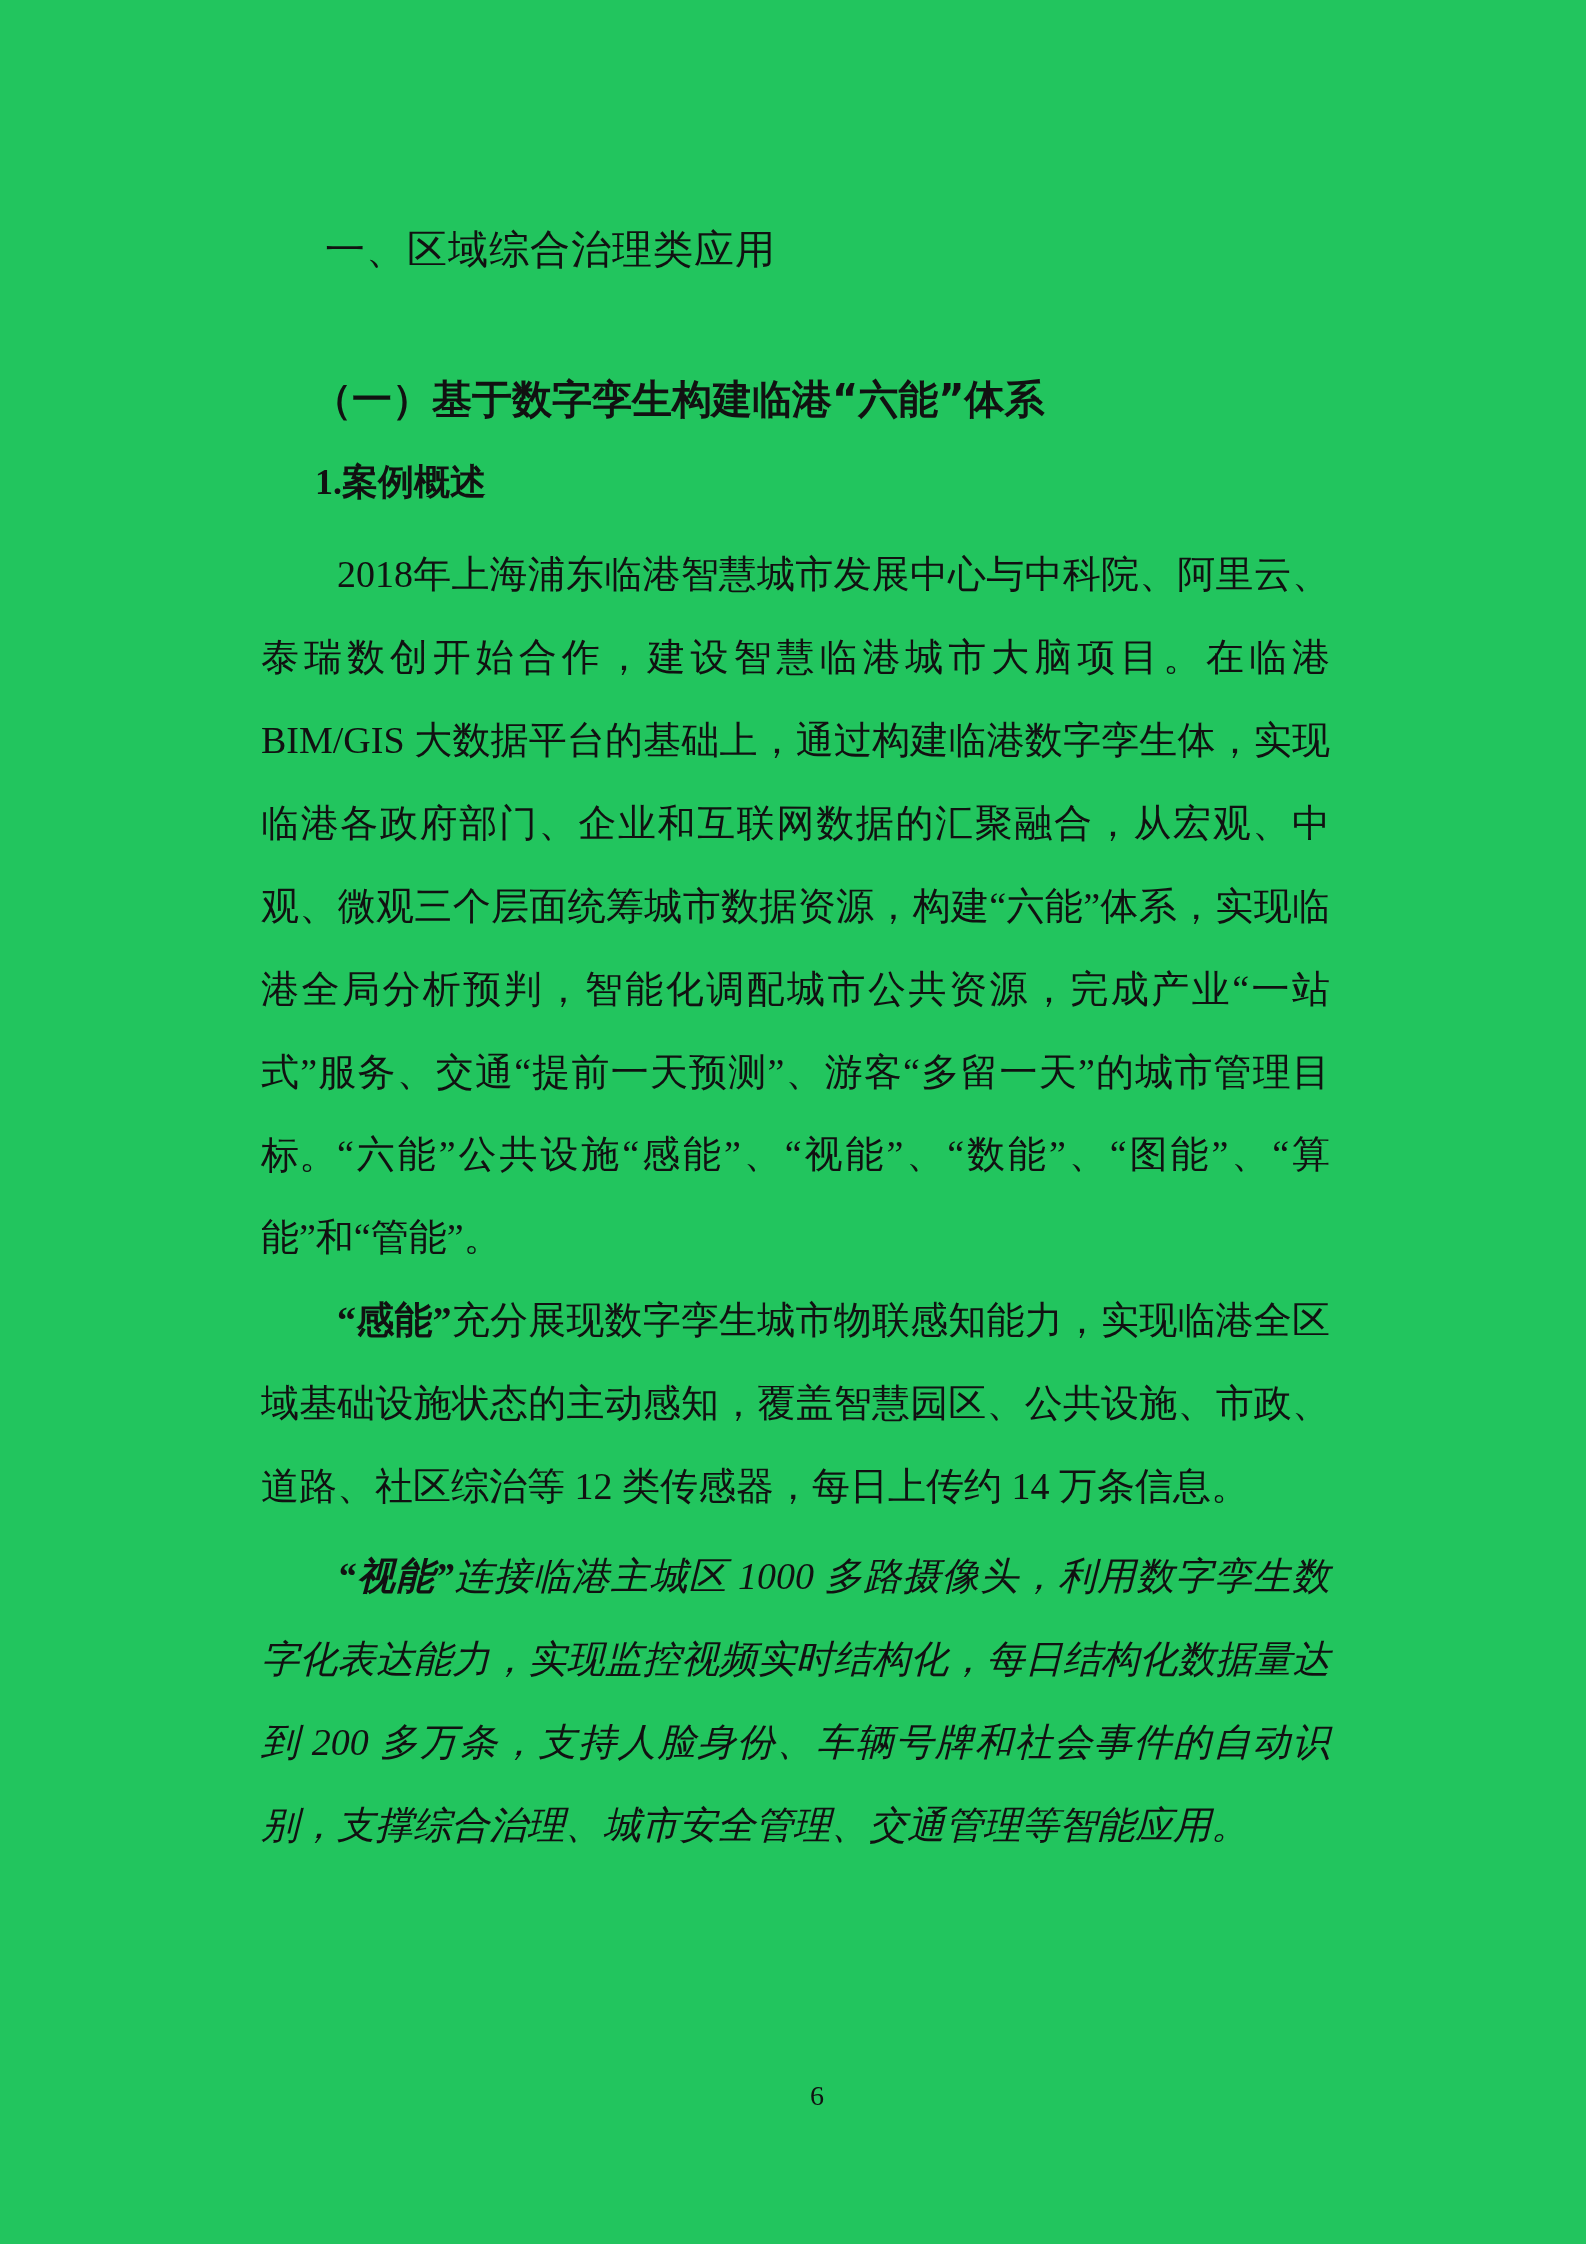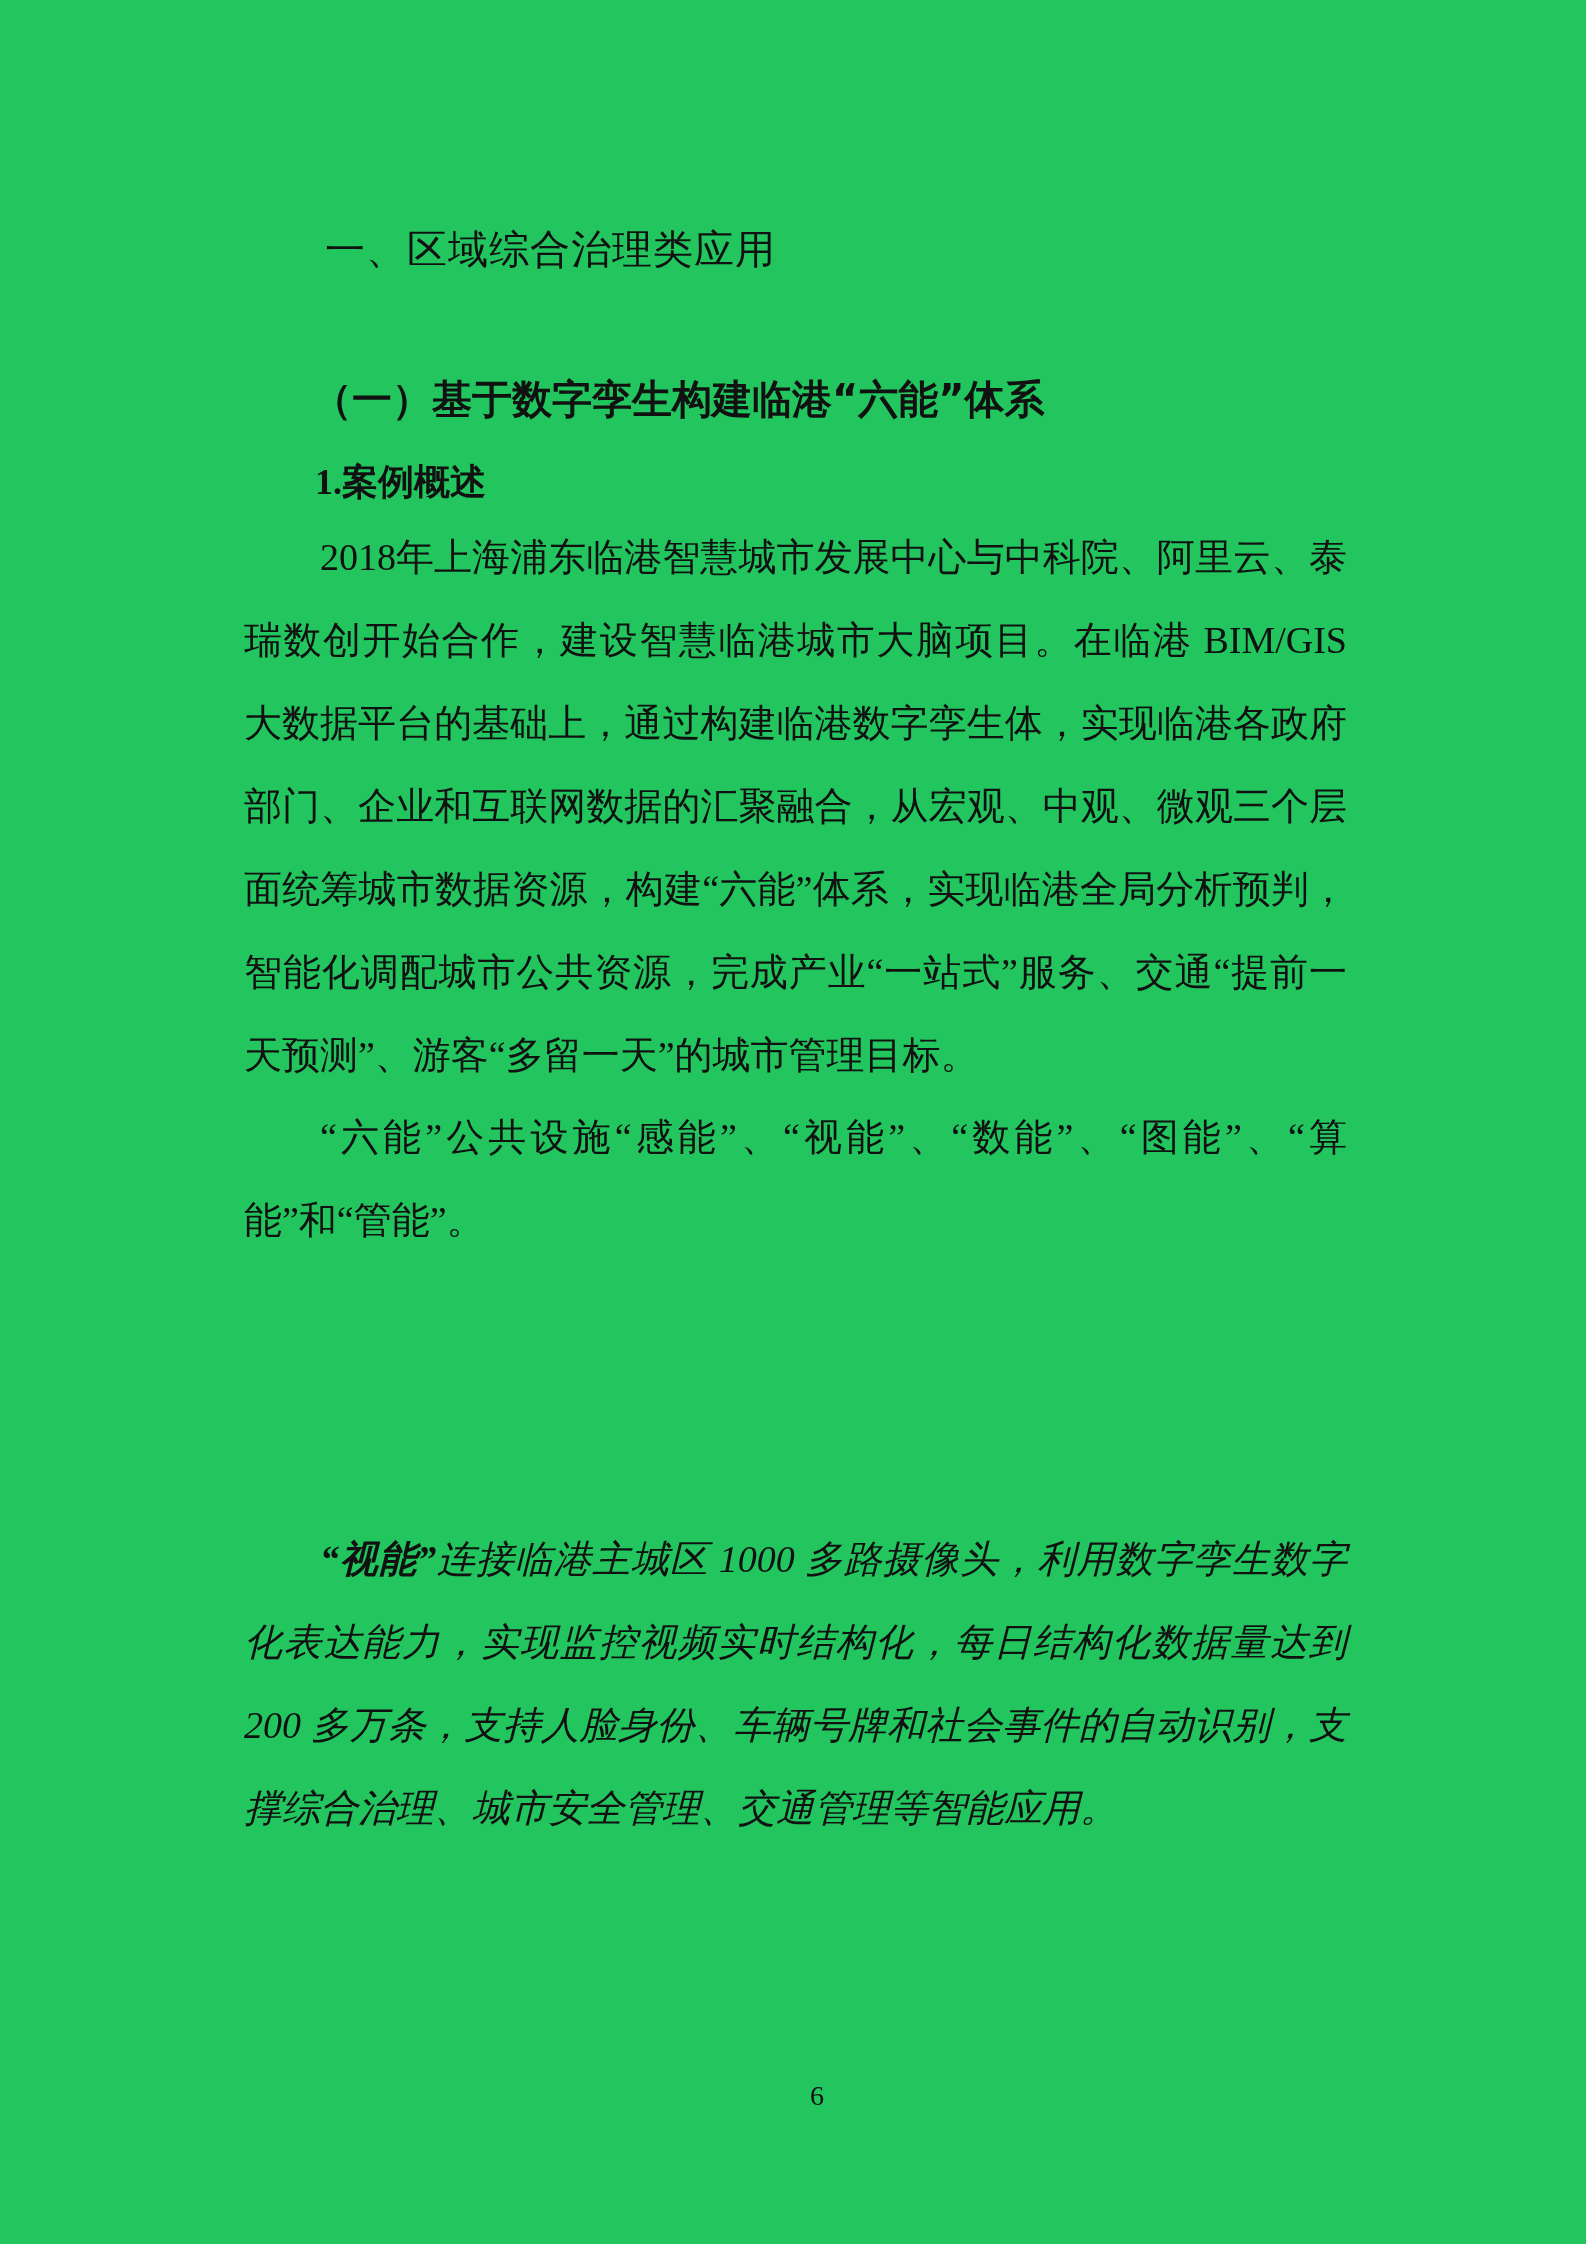--- a/index.html
+++ b/index.html
@@ -2,39 +2,42 @@
 <html><head>
 <meta charset="utf-8">
 <style>
   html, body { margin:0; padding:0; background:#ffffff; }
   body { width:1586px; height:2244px; position:relative; overflow:hidden; color:#111; }
   .page { position:absolute; left:0; top:0; width:1586px; height:2244px; background:#22c55e; }
   .h1 { position:absolute; left:325px; top:222px; font-family:"DejaVu Sans", sans-serif; font-size:40px; font-weight:normal; letter-spacing:1px; white-space:nowrap; }
   .h2 { position:absolute; left:312px; top:372px; font-family:"DejaVu Sans", sans-serif; font-size:40px; font-weight:bold; letter-spacing:0px; white-space:nowrap; }
   .h3 { position:absolute; left:315px; top:458px; font-family:"Liberation Serif", "DejaVu Serif", serif; font-size:36px; font-weight:bold; white-space:nowrap; }
   .body { position:absolute; left:244px; width:1103px; font-family:"Liberation Serif", "DejaVu Serif", serif; font-size:38px; line-height:83px; text-align:justify; text-align-last:left; }
-  .body p { margin:0; text-indent:76px; }
+  .body p { margin:17px; text-indent:76px; }
   .bold { font-weight:bold; }
   .pnum { position:absolute; left:810px; top:2080px; font-family:"Liberation Serif", serif; font-size:28px; }
 </style>
 </head>
 <body>
 
 <div class="page">
   <div class="h1">一、区域综合治理类应用</div>
   <div class="h2">（一）基于数字孪生构建临港“六能”体系</div>
   <div class="h3">1.案例概述</div>
 
   <div class="body" style="top:516px;">
     <p>2018年上海浦东临港智慧城市发展中心与中科院、阿里云、泰瑞数创开始合作，建设智慧临港城市大脑项目。在临港 BIM/GIS 大数据平台的基础上，通过构建临港数字孪生体，实现临港各政府部门、企业和互联网数据的汇聚融合，从宏观、中观、微观三个层面统筹城市数据资源，构建“六能”体系，实现临港全局分析预判，智能化调配城市公共资源，完成产业“一站式”服务、交通“提前一天预测”、游客“多留一天”的城市管理目标。</p>
   </div>
 
   <div class="body" style="top:1096px;">
     <p>“六能”公共设施“感能”、“视能”、“数能”、“图能”、“算能”和“管能”。</p>
   </div>
 
+  <div class="body" style="top:1262px;">
+    <p><span class="bold">“感能”</span><span>充分展现数字孪生城市物联感知能力，实现临港全区域基础设施状态的主动感知，覆盖智慧园区、公共设施、市政、道路、社区综治等 12 类传感器，每日上传约 14 万条信息。</span></p>
+  </div>
 
   <div class="body" style="top:1518px;font-style:italic;">
     <p><span class="bold">“视能”</span><span>连接临港主城区 1000 多路摄像头，利用数字孪生数字化表达能力，实现监控视频实时结构化，每日结构化数据量达到 200 多万条，支持人脸身份、车辆号牌和社会事件的自动识别，支撑综合治理、城市安全管理、交通管理等智能应用。</span></p>
   </div>
 
   <div class="pnum">6</div>
 </div>
 
 </body></html>

